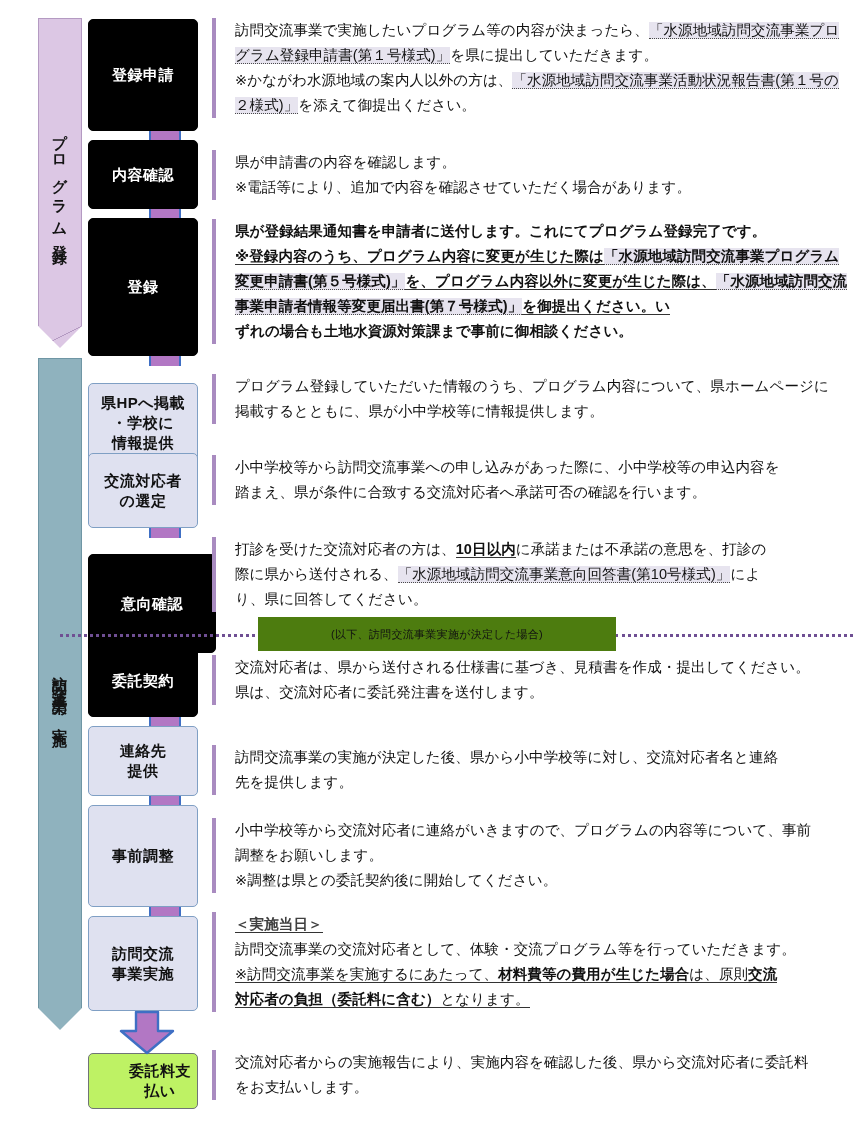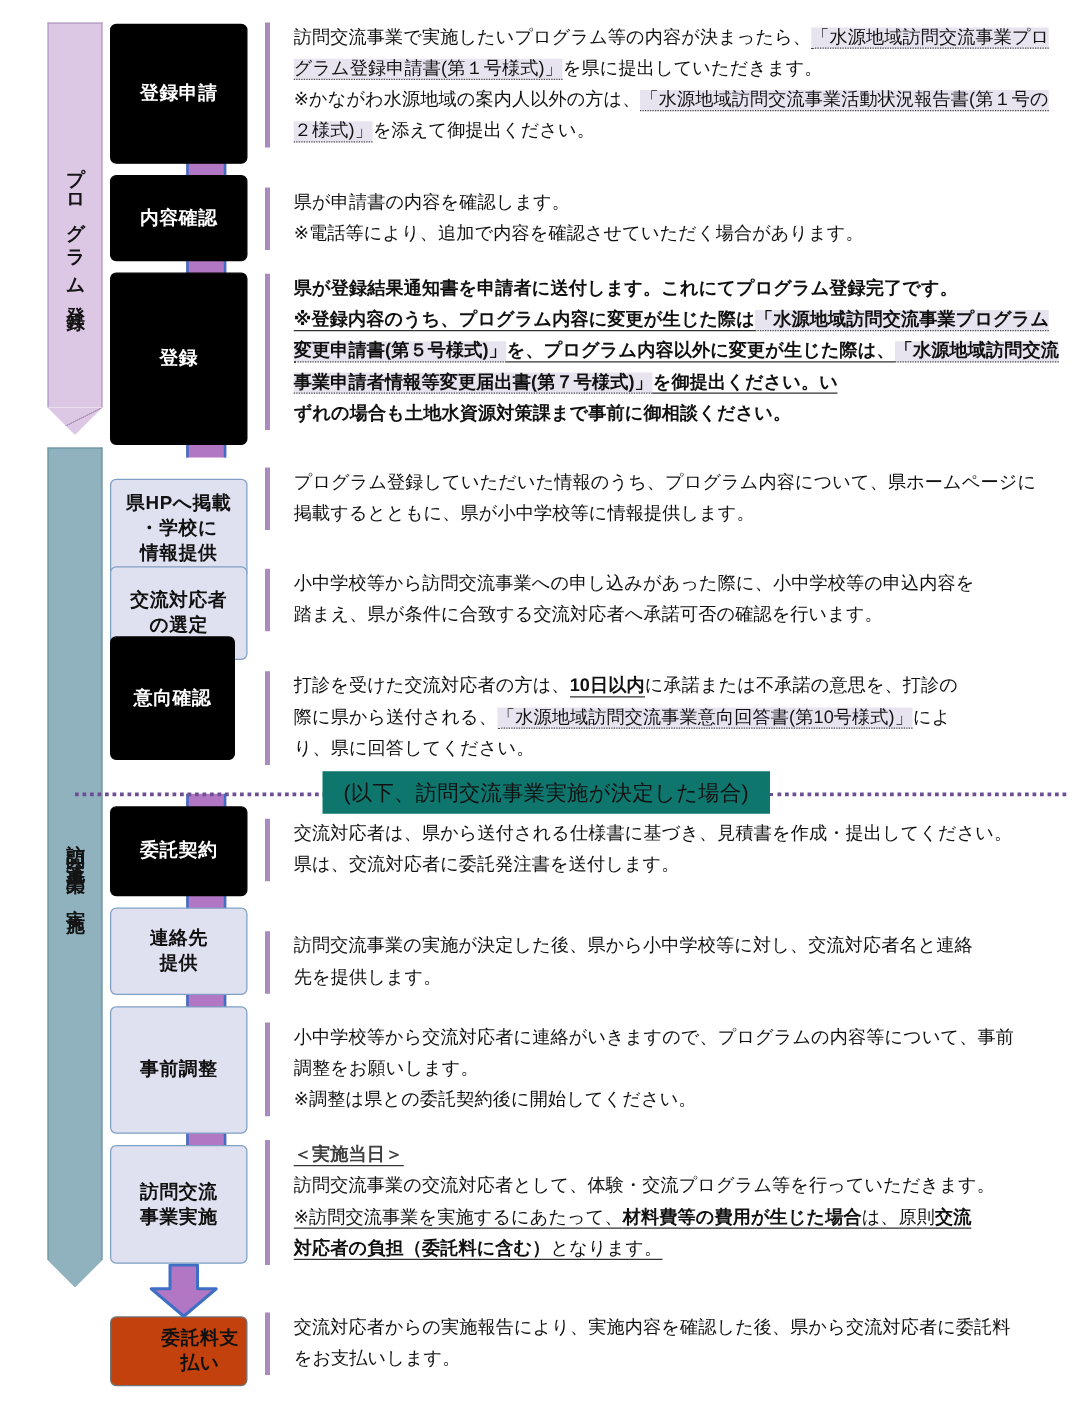--- a/index.html
+++ b/index.html
@@ -56,21 +56,21 @@
     border-radius:5px;
     display:flex;align-items:center;justify-content:center;
     text-align:center;
     font-size:15px;font-weight:700;
     line-height:1.32;
     letter-spacing:.5px;
     white-space:pre-line;
   }
   .step.dark{background:#000000;color:#ffffff;border:1px solid #000000;}
   .step.light{background:#dfe1f0;color:#111111;border:1.2px solid #7f9fc4;}
-  .step.gray{background:#c2410c;color:#111111;border:1.2px solid #6f7477;padding-left:34px;}
+  .step.gray{background:#bef264;color:#111111;border:1.2px solid #6f7477;padding-left:34px;}
 
   
   .conn{
     position:absolute;
     background:#b277c4;
     border-left:2.5px solid #3f6fc4;
     border-right:2.5px solid #3f6fc4;
     box-sizing:border-box;
   }
 
@@ -95,23 +95,23 @@
   .solu{border-bottom:1.2px solid #333333;}
   .bold{font-weight:700;}
 
   
   .sep-line{
     position:absolute;height:0;
     border-top:3px dotted #6f4f93;
   }
   .sep-label{
     position:absolute;
-    background:#0f766e;
+    background:#4d7c0f;
     display:flex;align-items:center;justify-content:center;
-    font-size:17px;color:#111111;
+    font-size:11px;color:#111111;
     letter-spacing:.3px;
     box-sizing:border-box;
   }
 </style>
 </head>
 <body>
 
 <div id="stage">
 
   <div class="band band-prog" style="left:38px;top:18px;width:44px;height:330px;">
@@ -144,21 +144,21 @@
 
   <div class="step dark" style="left:88px;top:218px;width:110px;height:138px;">登録</div>
 
   <div class="step light" style="left:88px;top:364px;width:110px;height:80px;margin-top:19px;">県HPへ掲載
 ・学校に
 情報提供</div>
 
   <div class="step light" style="left:88px;top:453px;width:110px;height:75px;">交流対応者
 の選定</div>
 
-  <div class="step dark" style="left:88px;top:509px;width:100px;height:99px;">意向確認</div>
+  <div class="step dark" style="left:88px;top:554px;width:128px;height:99px;">意向確認</div>
 
   <div class="step dark" style="left:88px;top:645px;width:110px;height:72px;">委託契約</div>
 
   <div class="step light" style="left:88px;top:726px;width:110px;height:70px;">連絡先
 提供</div>
 
   <div class="step light" style="left:88px;top:805px;width:110px;height:102px;">事前調整</div>
 
   <div class="step light" style="left:88px;top:916px;width:110px;height:95px;">訪問交流
 事業実施</div>

